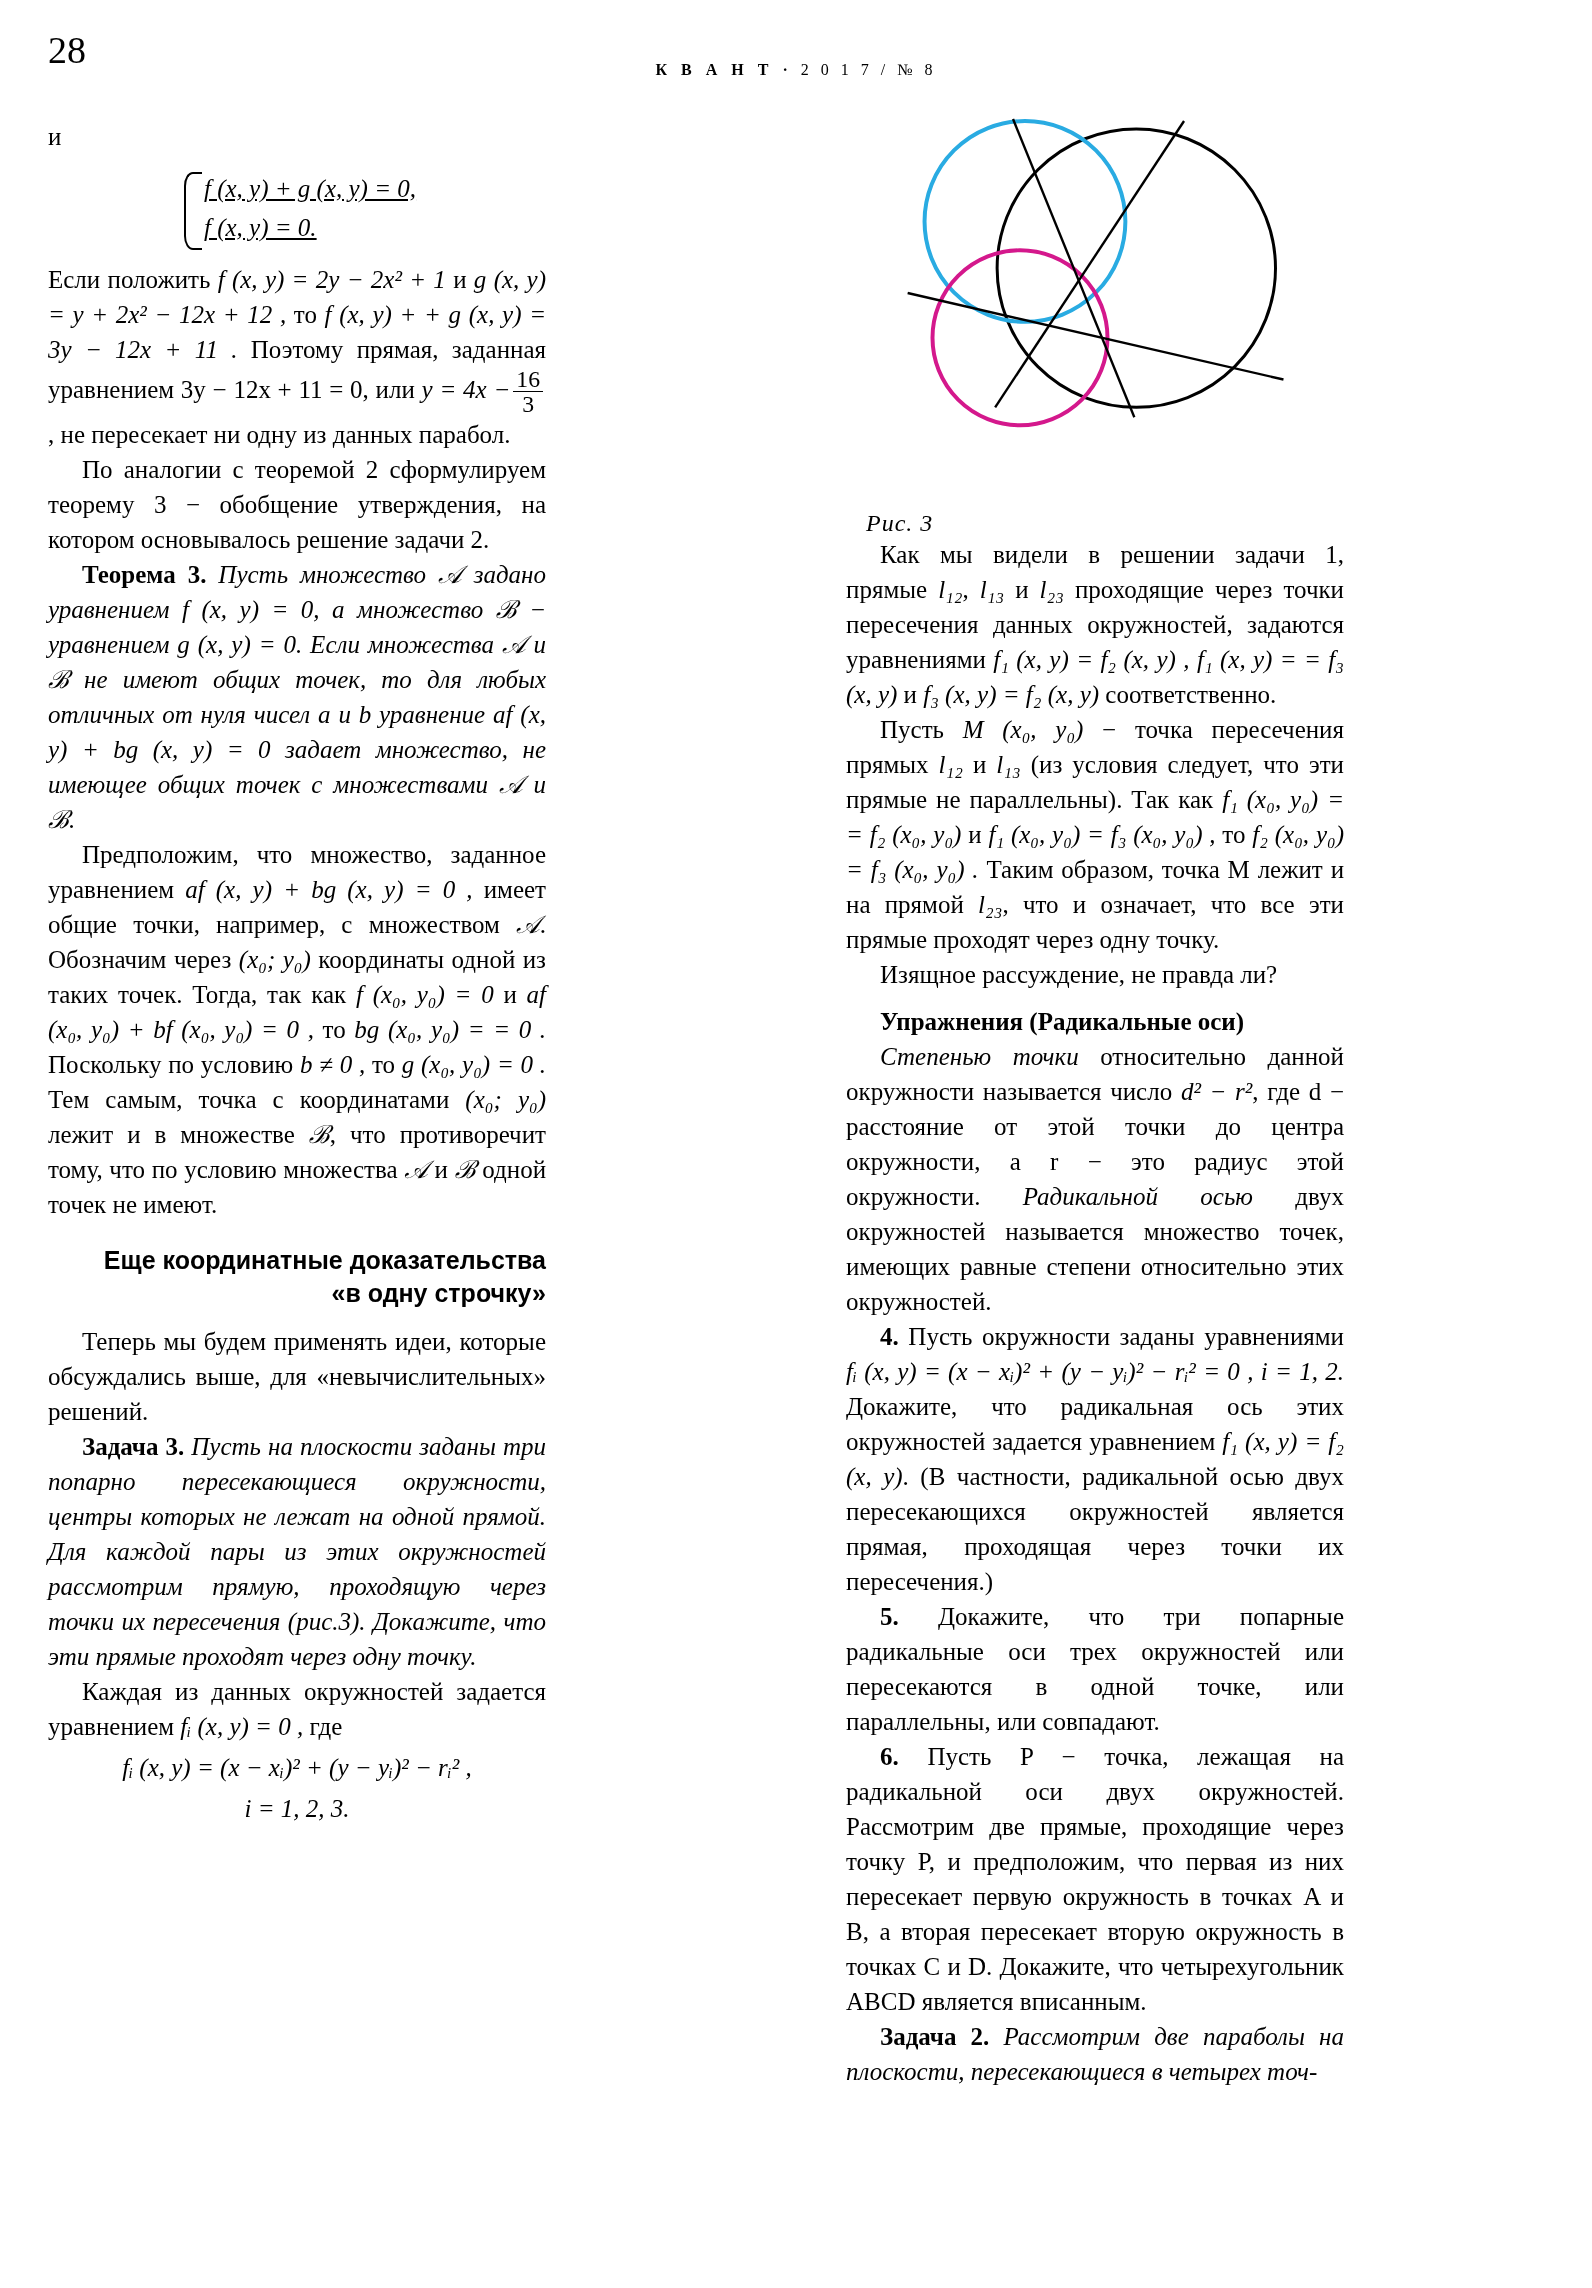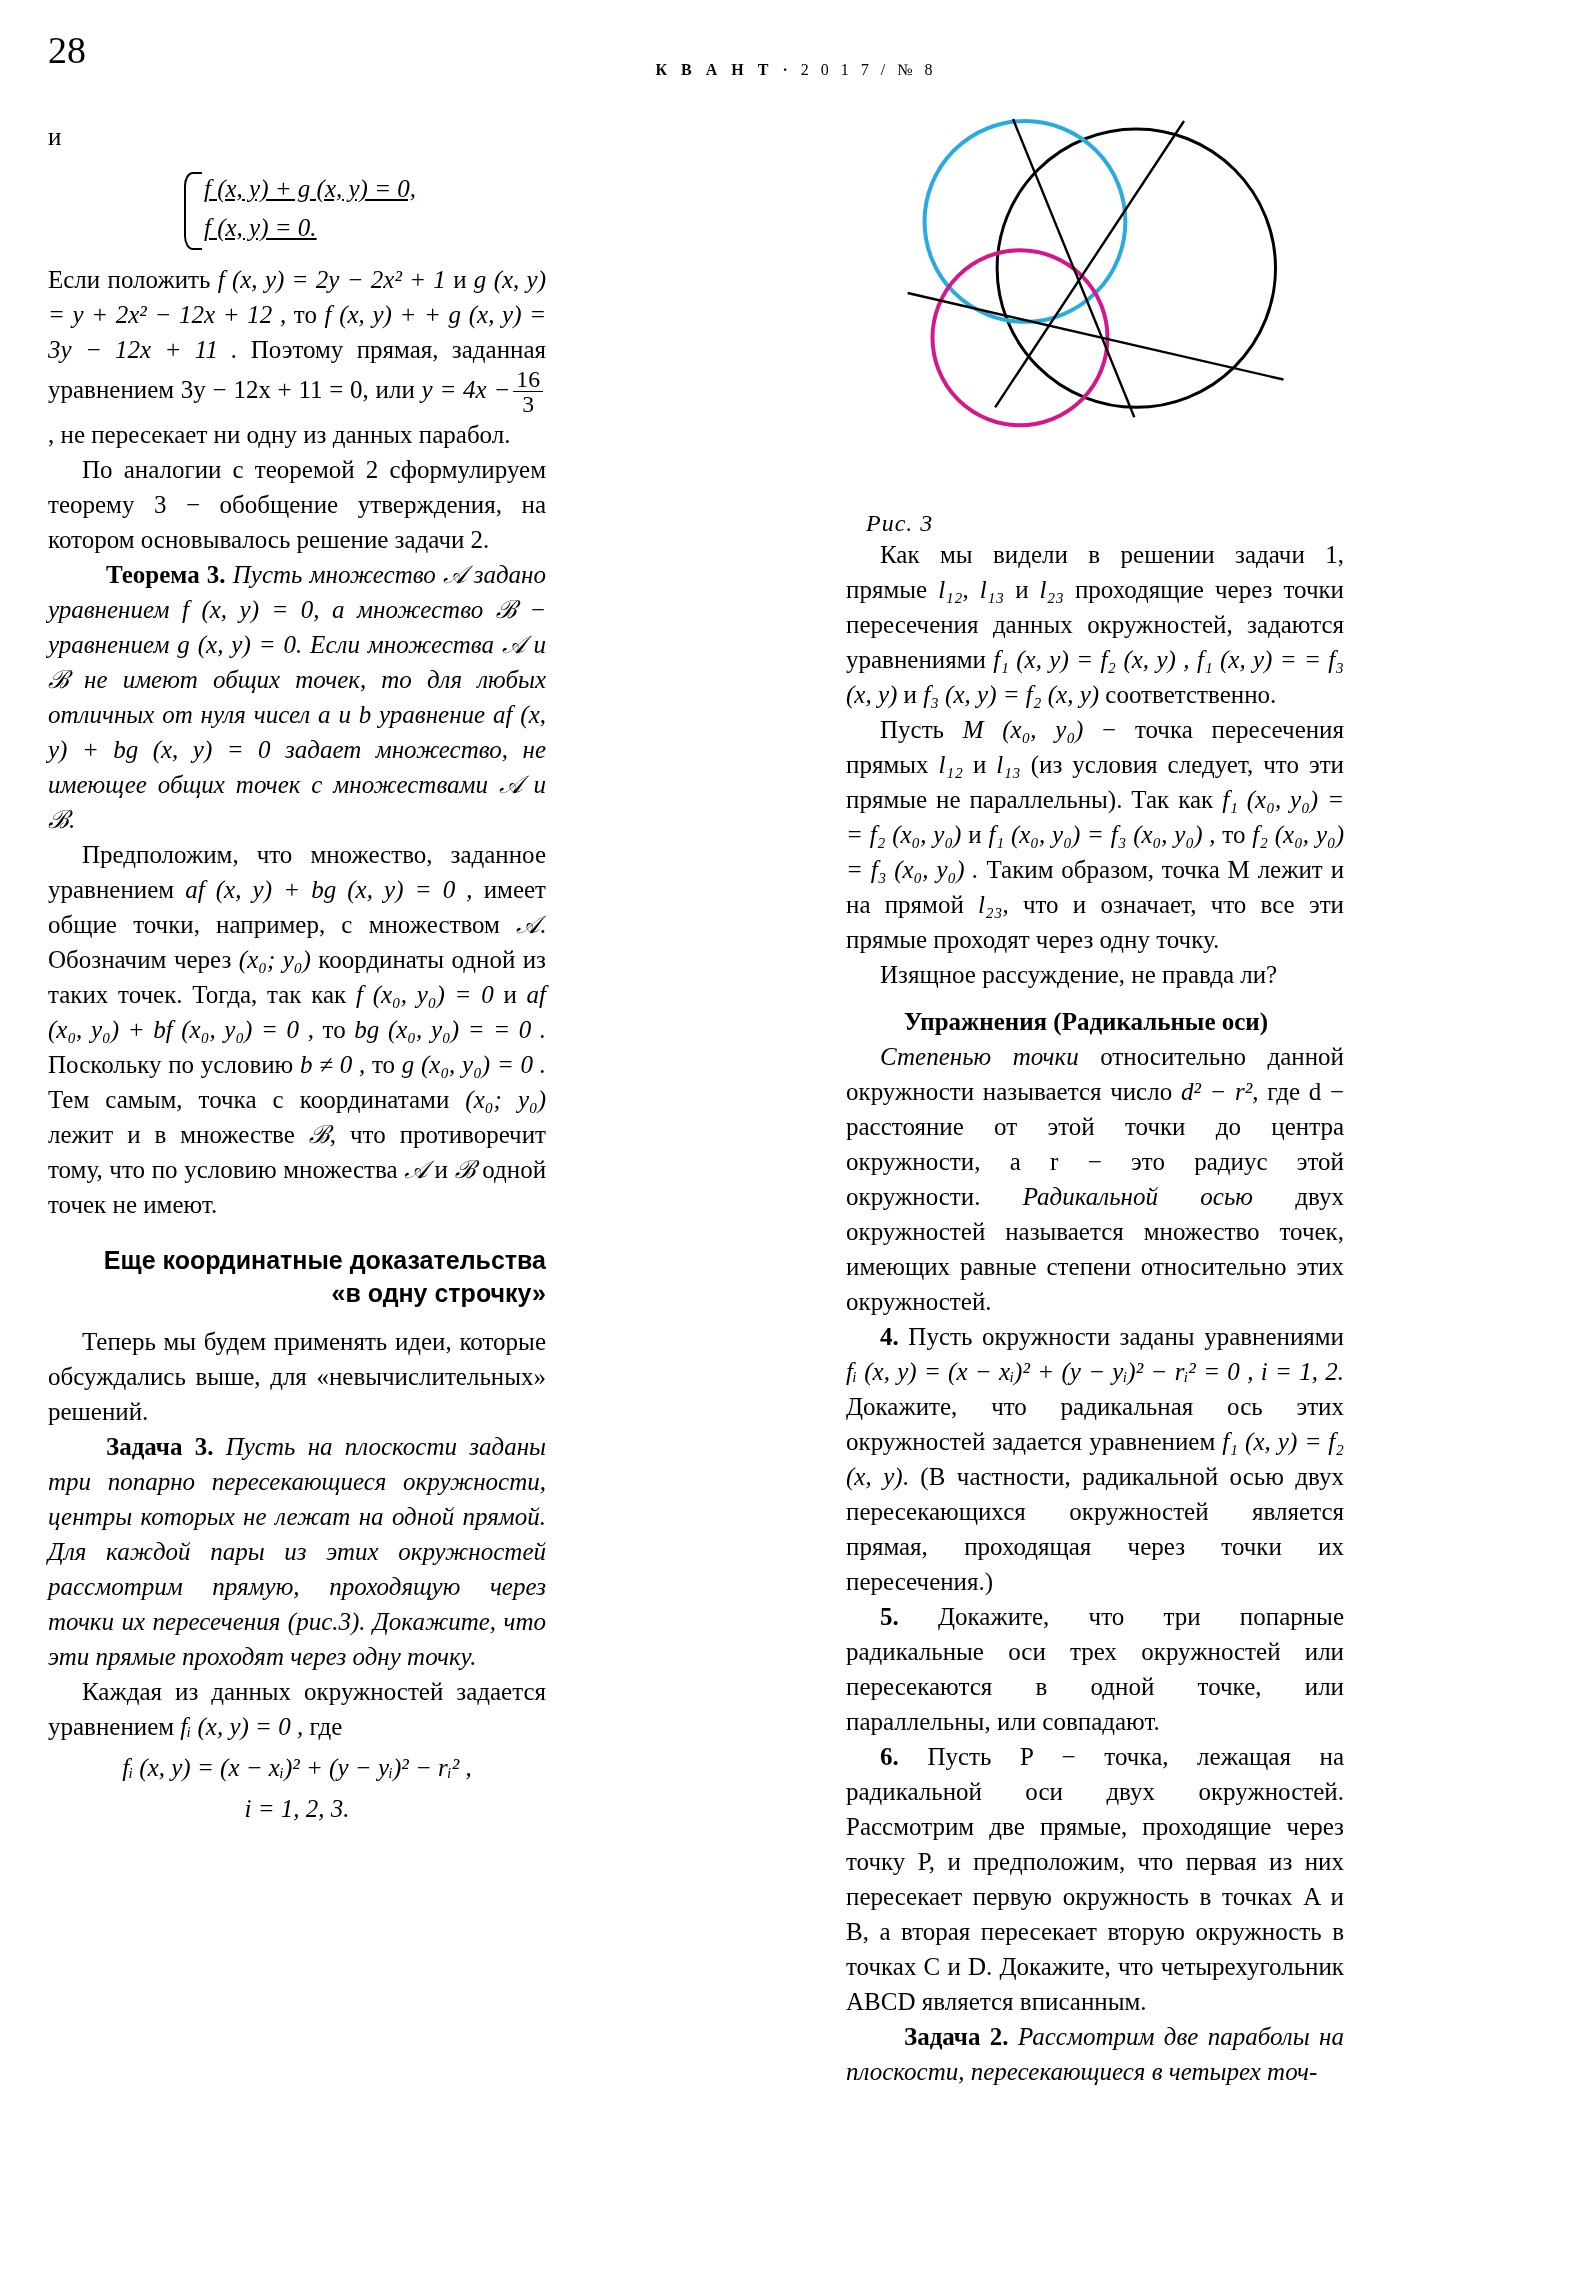--- a/index.html
+++ b/index.html
@@ -77,21 +77,21 @@
   
   .section-head {
     font-family:"Liberation Sans", sans-serif;
     font-weight:bold;
     font-size:25px;
     text-align:right;
     line-height:1.32;
     margin:22px 0 14px 0;
     text-indent:0;
   }
-  .lead { font-weight:bold;margin-left:24px; }
+  .lead { font-weight:bold; }
   .ital { font-style:italic; }
   .cal { font-style:italic; font-family:"Liberation Serif", serif; }
 
   
   .figure {
     position:absolute; left:846px; top:109px;
     width:517px; height:378px;
   }
   .fig-caption {
     position:absolute; left:866px; top:510px;

